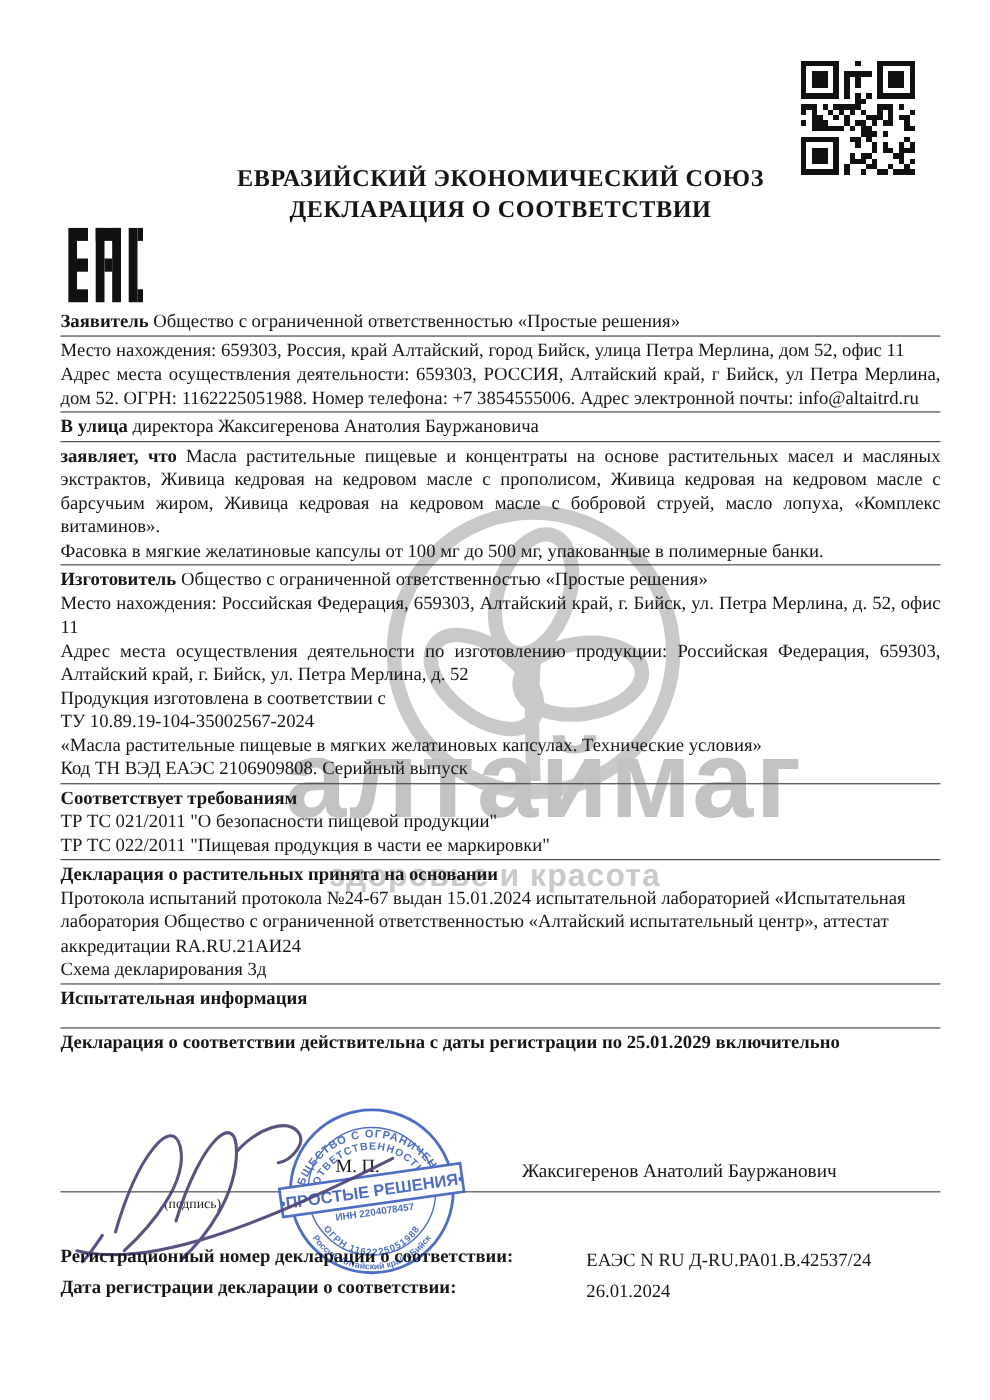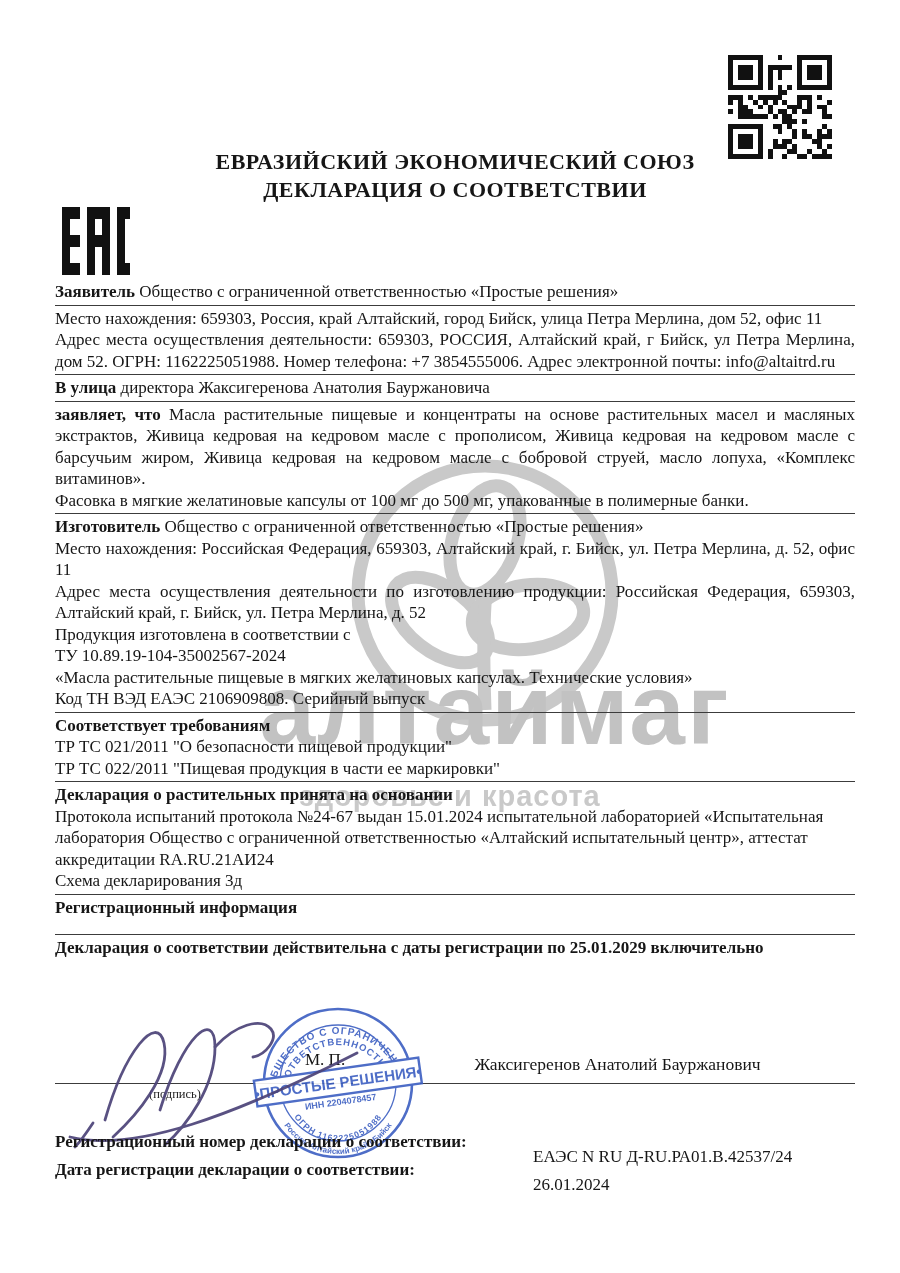--- a/index.html
+++ b/index.html
@@ -41,21 +41,21 @@
   .cap { position:absolute; font-size:12.5px; color:#222; text-align:center; }
   .cap-sign { left:55px; top:87px; width:130px; }
   .cap-fio { left:365px; top:87px; width:435px; }
   .mp { position:absolute; left:250px; top:50px; font-size:17px; }
   .fio-name { position:absolute; left:345px; top:54px; width:435px; text-align:center; font-size:17.5px; }
   .stamp { position:absolute; left:195px; top:3px; opacity:0.9; }
   .signature-ink { position:absolute; left:10px; top:-5px; opacity:0.92; }
   
   .reg-row { position:absolute; z-index:4; left:55px; width:800px; font-size:17px; }
   .reg-row .lbl { font-weight:bold; }
-  .reg-row .val { position:absolute; left:478px; top:15px; font-weight:normal; }
+  .reg-row .val { position:absolute; left:478px; top:4px; font-weight:normal; }
   .row1 { top:1132px; }
   .row2 { top:1160px; }
 </style>
 </head>
 <body>
 
 <div class="page">
 
   <svg class="wm" style="left:345px; top:452px;" width="280" height="282" viewBox="0 0 280 282">
     <g fill="none" stroke="#c9c9c9" stroke-width="13">
@@ -240,21 +240,21 @@
     <p>Код ТН ВЭД ЕАЭС 2106909808. Серийный выпуск</p>
     <hr class="rule">
     <p><b>Соответствует требованиям</b></p>
     <p>ТР ТС 021/2011 "О безопасности пищевой продукции"</p>
     <p>ТР ТС 022/2011 "Пищевая продукция в части ее маркировки"</p>
     <hr class="rule">
     <p><b>Декларация о растительных принята на основании</b></p>
     <p>Протокола испытаний протокола №24-67 выдан 15.01.2024  испытательной лабораторией «Испытательная лаборатория Общество с ограниченной ответственностью «Алтайский испытательный центр», аттестат аккредитации RA.RU.21АИ24</p>
     <p>Схема декларирования 3д</p>
     <hr class="rule">
-    <p><b>Регистрационный информация</b></p>
+    <p><b>Испытательная информация</b></p>
     <hr class="rule gap">
     <p><b>Декларация о соответствии действительна с даты регистрации по 25.01.2029 включительно</b></p>
   </div>
 
   <div class="sig-block">
     <div class="sig-line line-left"></div>
     <div class="sig-line line-right"></div>
     <div class="cap cap-sign">(подпись)</div>
     <div class="mp">М. П.</div>
     <div class="fio-name">Жаксигеренов Анатолий Бауржанович</div>

